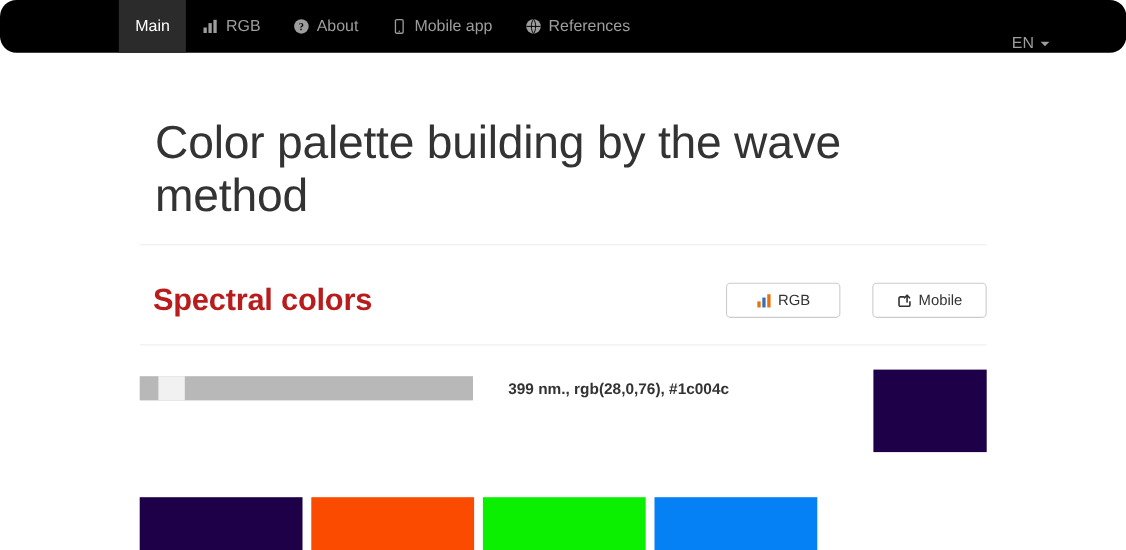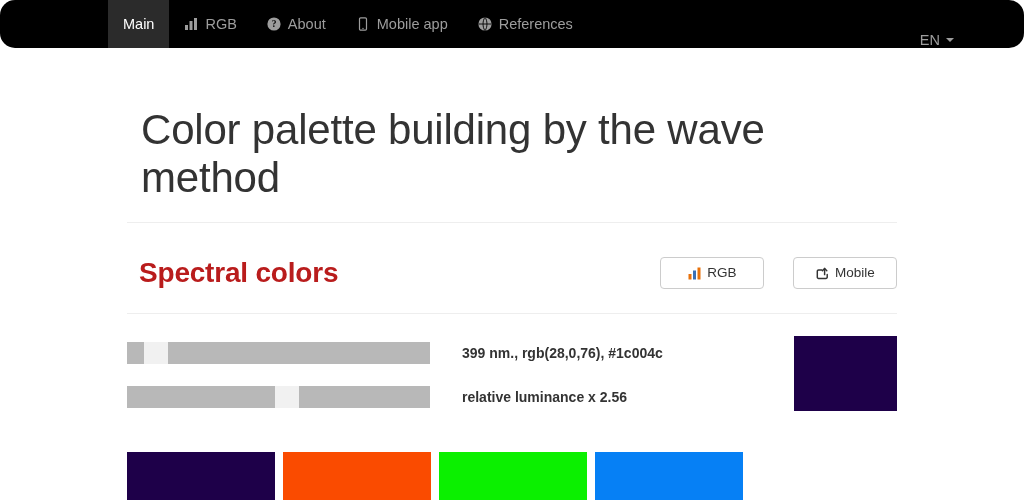--- a/index.html
+++ b/index.html
@@ -312,26 +312,20 @@
 
   <div class="slider-area">
 
     <div class="slider-row">
       <div class="slider" style="background: rgb(184, 184, 184);">
         <div class="slider-handle" id="handle-wavelength" style="left: 16.74px; background: rgb(241, 241, 241);"></div>
       </div>
       <div class="slider-label">399 nm., rgb(28,0,76), #1c004c</div>
     </div>
 
-    <div class="slider-row">
-      <div class="slider" style="background: rgb(184, 184, 184);">
-        <div class="slider-handle" id="handle-luminance" style="left: 147.87px; background: rgb(241, 241, 241);"></div>
-      </div>
-      <div class="slider-label">relative luminance x 2.56</div>
-    </div>
 
     <div class="swatch-main" id="preview-swatch" style="background: rgb(30, 0, 73);"></div>
   </div>
 
   <div class="palette" id="palette">
       <div class="palette-swatch" style="background: rgb(30, 0, 73);"></div>
       <div class="palette-swatch" style="background: rgb(250, 75, 0);"></div>
       <div class="palette-swatch" style="background: rgb(11, 240, 0);"></div>
       <div class="palette-swatch" style="background: rgb(6, 128, 245);"></div>
     </div>

